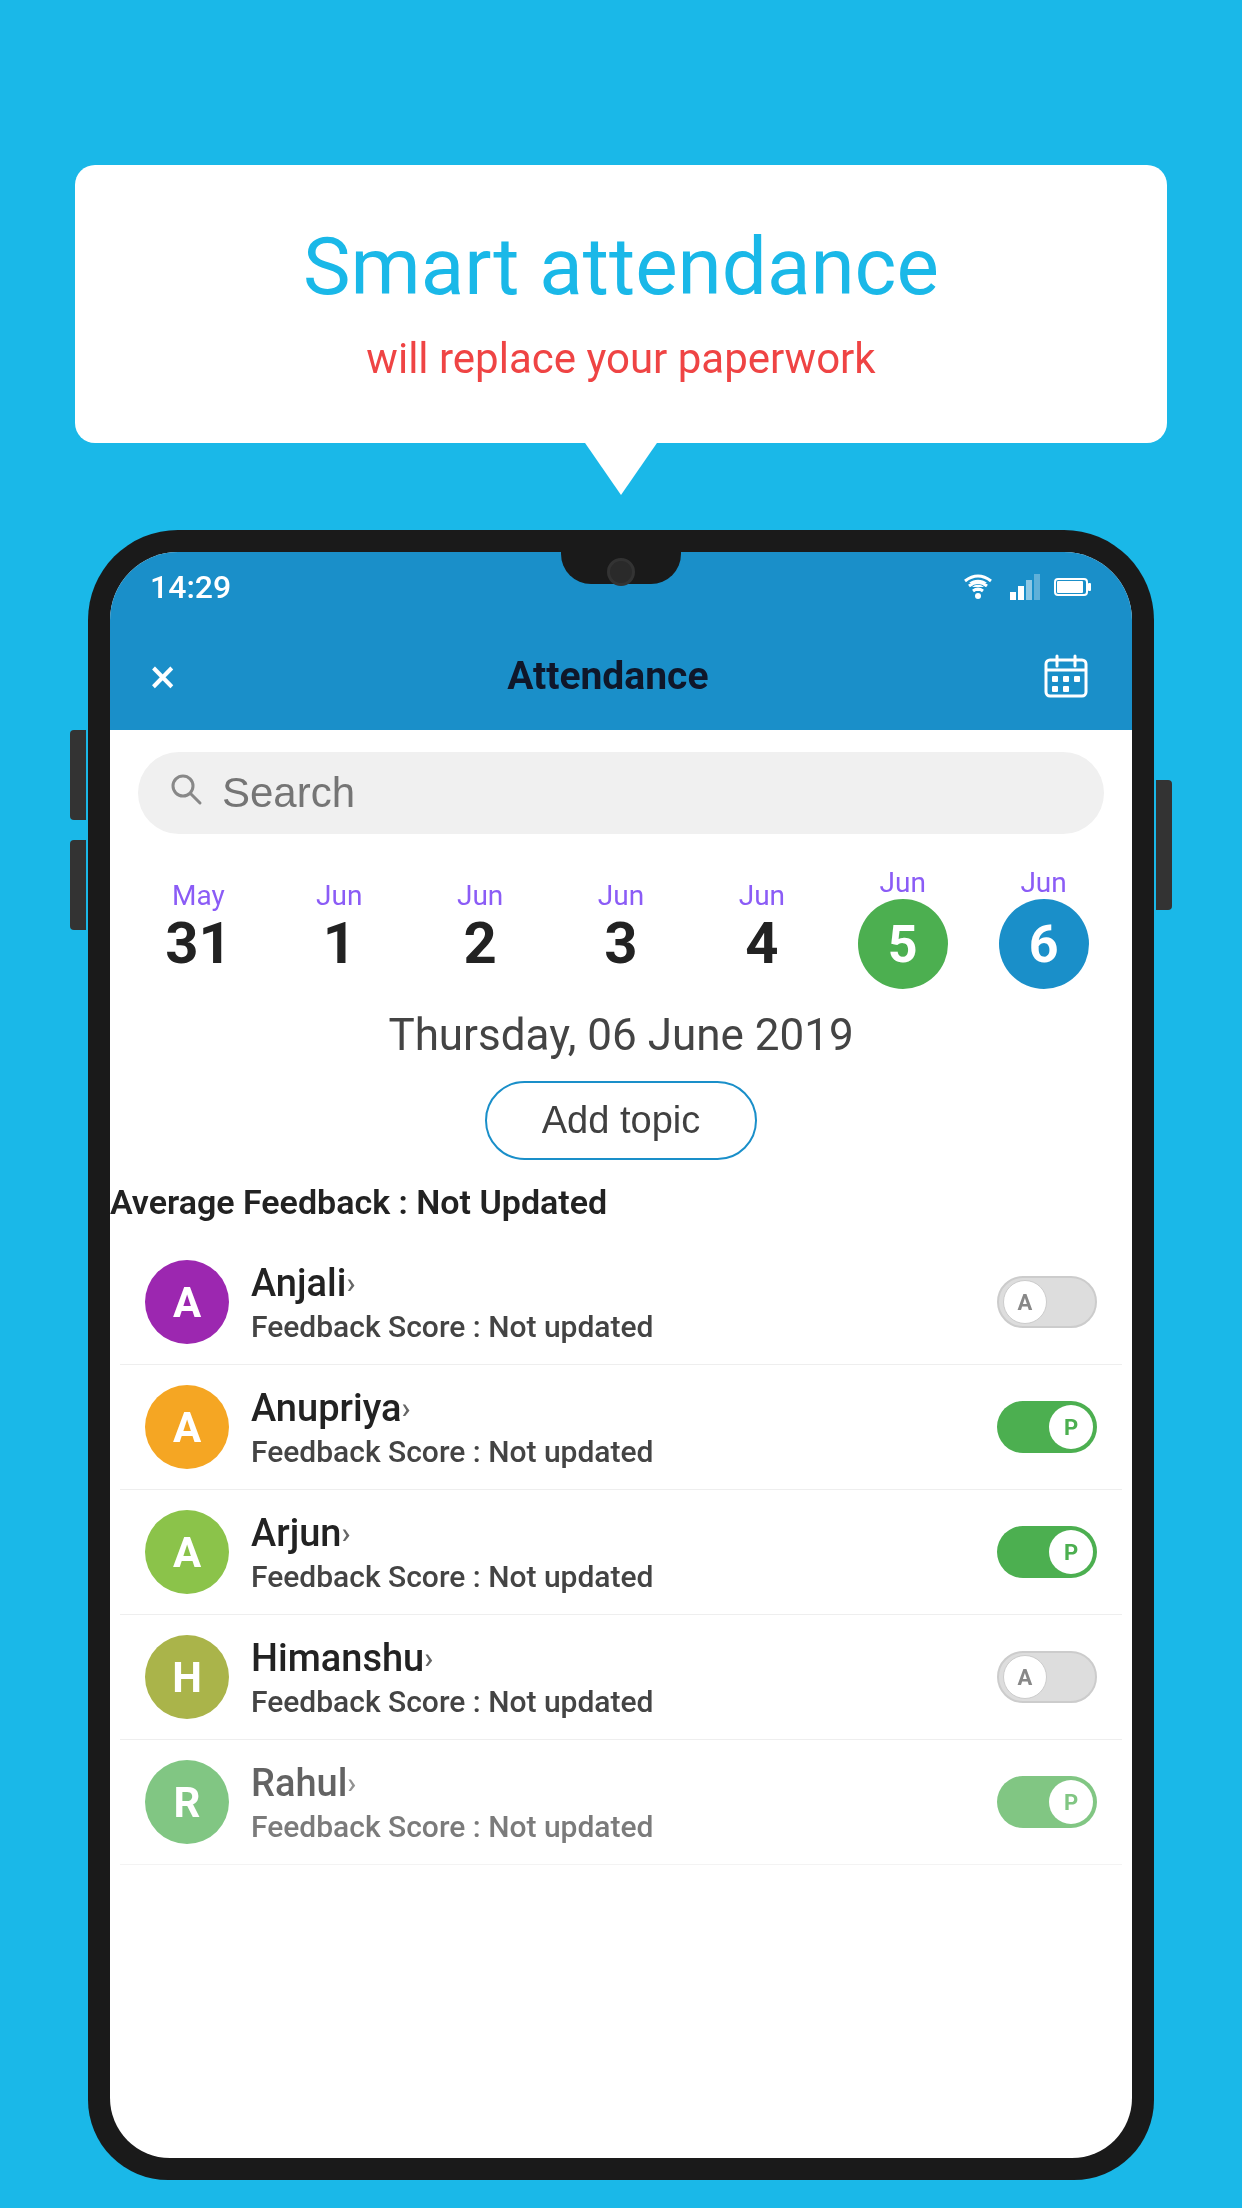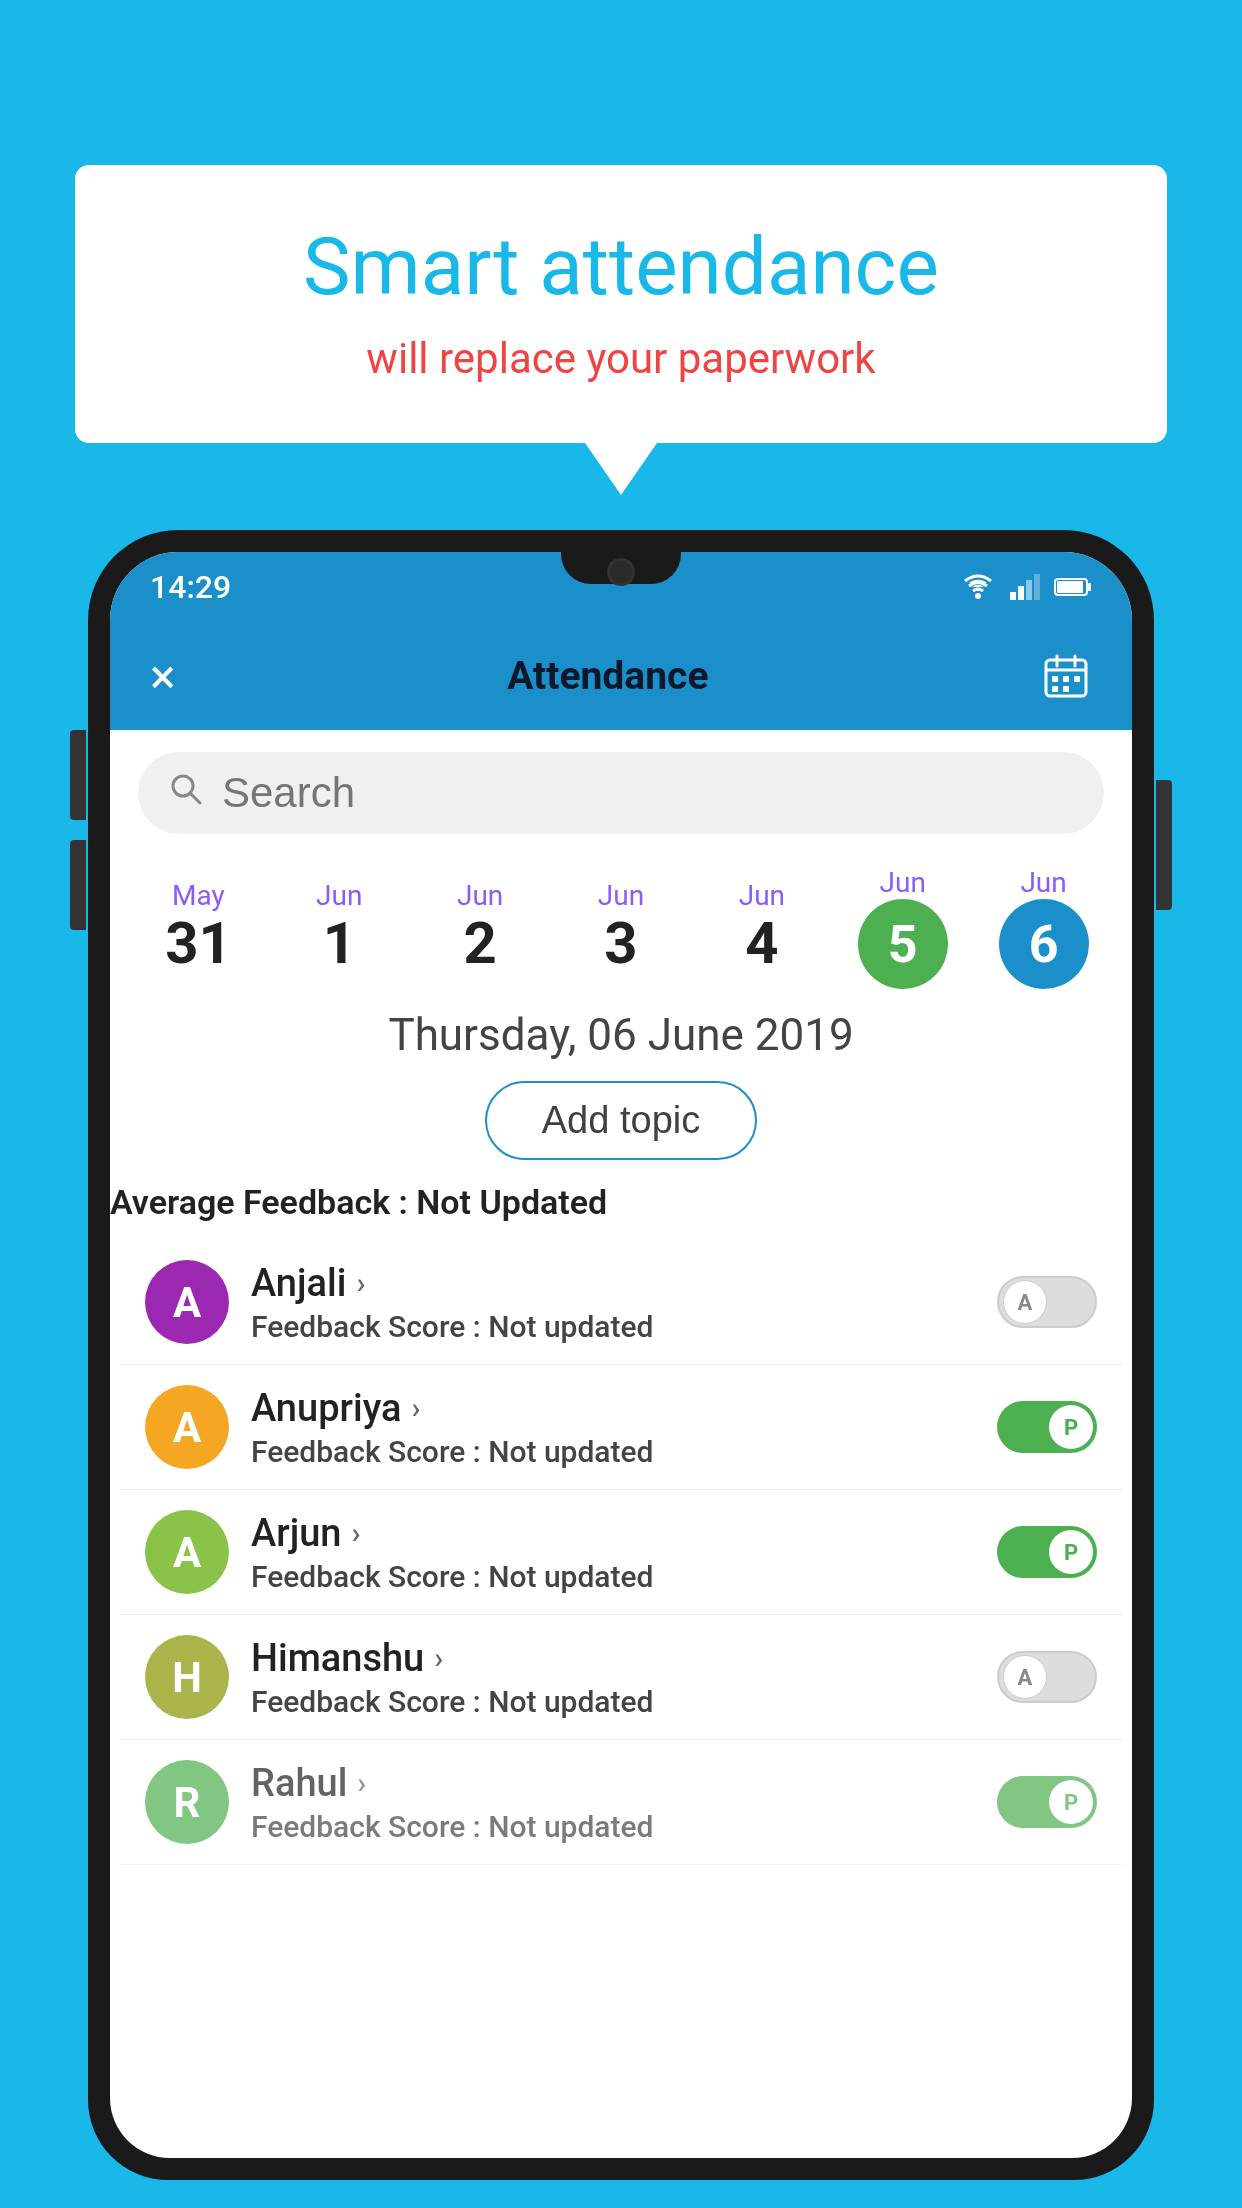--- a/index.html
+++ b/index.html
@@ -13,21 +13,21 @@
       position: relative;
     }
 
     
     .speech-bubble {
       position: absolute;
       top: 165px;
       left: 75px;
       right: 75px;
       background: white;
-      border-radius: 14px;
+      border-radius: 20px;
       padding: 55px 60px 60px;
       text-align: center;
     }
     .speech-bubble::after {
       content: '';
       position: absolute;
       bottom: -52px;
       left: 50%;
       transform: translateX(-50%);
       width: 0;
@@ -314,21 +314,20 @@
     }
     .student-info {
       flex: 1;
     }
     .student-name {
       font-size: 38px;
       color: #222;
       font-weight: 500;
       display: flex;
       align-items: center;
-      gap: 10px;
     }
     .student-name .chevron {
       font-size: 30px;
       color: #666;
     }
     .student-feedback {
       font-size: 30px;
       color: #888;
       margin-top: 4px;
     }

